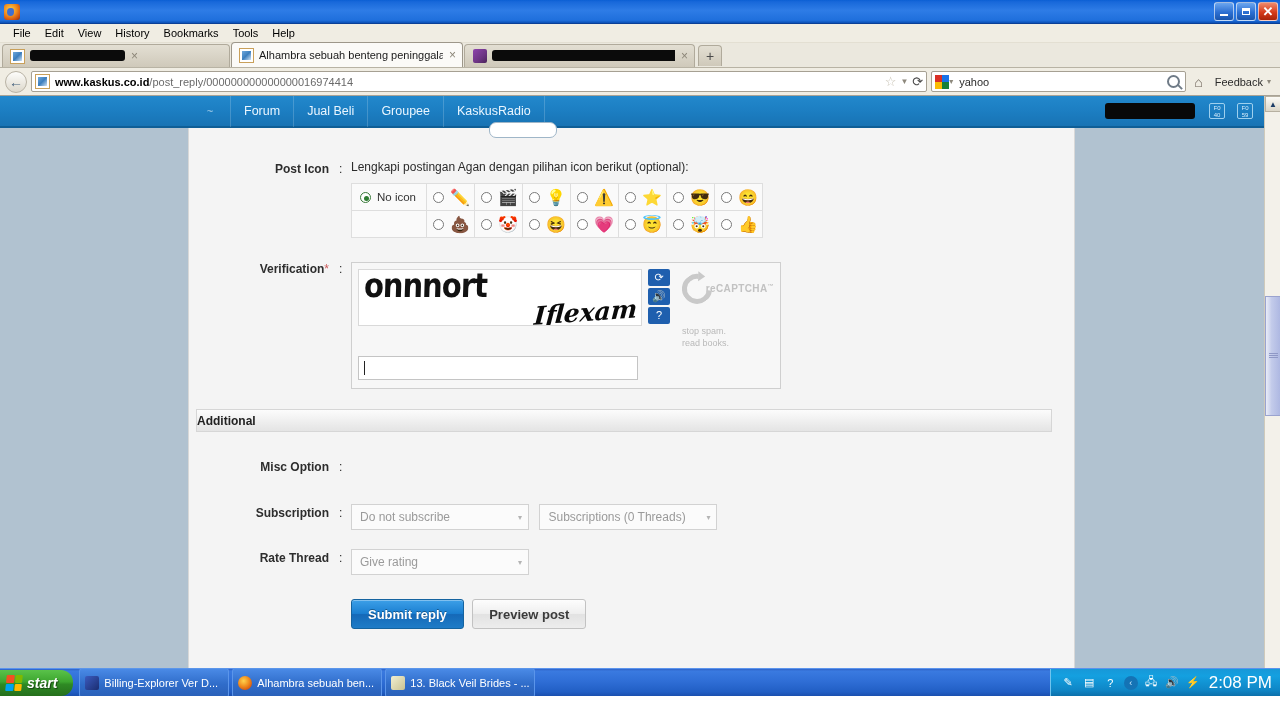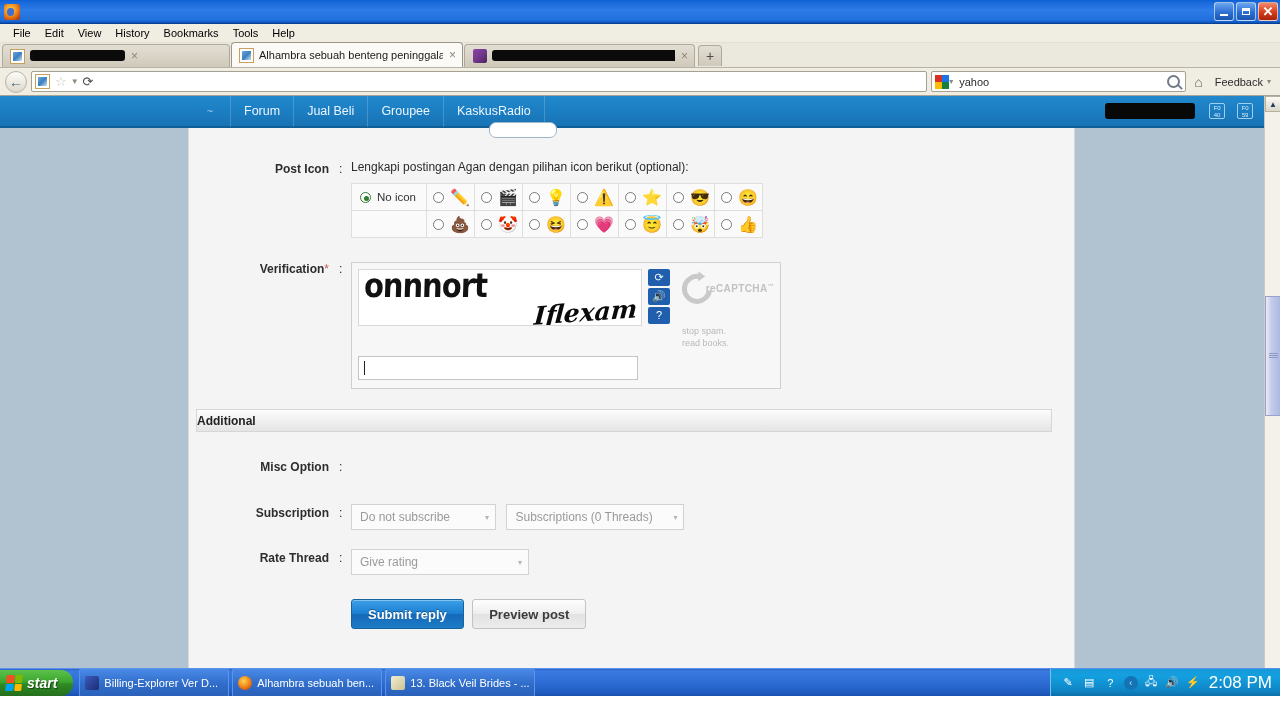--- a/index.html
+++ b/index.html
@@ -497,20 +497,23 @@
   </div>
   <div class="newtab">+</div>
 </div>
 
 <div class="navbar">
   <div class="navback">←</div>
   <div class="urlbox">
     <div class="url-fav">
         <div class="sq"></div>
       </div>
+    <div class="url-text">
+      <b>www.kaskus.co.id</b><span class="dim">/post_reply/000000000000000016974414</span>
+    </div>
     <div class="url-right">
       <span class="star">☆</span>
       <span class="caret-dn">▼</span>
       <span class="reload">⟳</span>
     </div>
   </div>
   <div class="searchbox">
     <div class="glogo">
         <i></i>
         <i></i>
@@ -628,21 +631,21 @@
 
     <div class="form-row" style="margin-top:26px">
       <div class="form-label">Misc Option</div>
       <div class="form-colon">:</div>
     </div>
 
     <div class="form-row" style="margin-top:30px">
       <div class="form-label">Subscription</div>
       <div class="form-colon">:</div>
       <div class="form-field">
-        <div class="sel" style="width:145px">
+        <div class="sel" style="width:178px">
           <span>Do not subscribe</span>
           <span class="ar">▾</span>
         </div>
         <div class="sel" style="width:178px;margin-left:6px">
           <span>Subscriptions (0 Threads)</span>
           <span class="ar">▾</span>
         </div>
       </div>
     </div>
 

